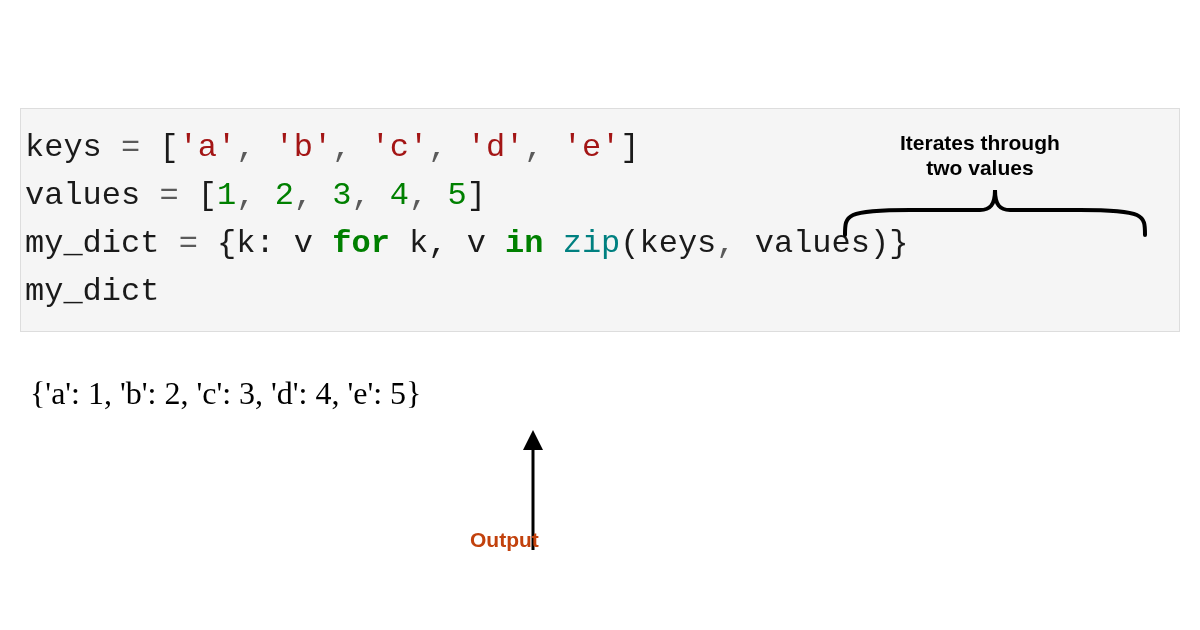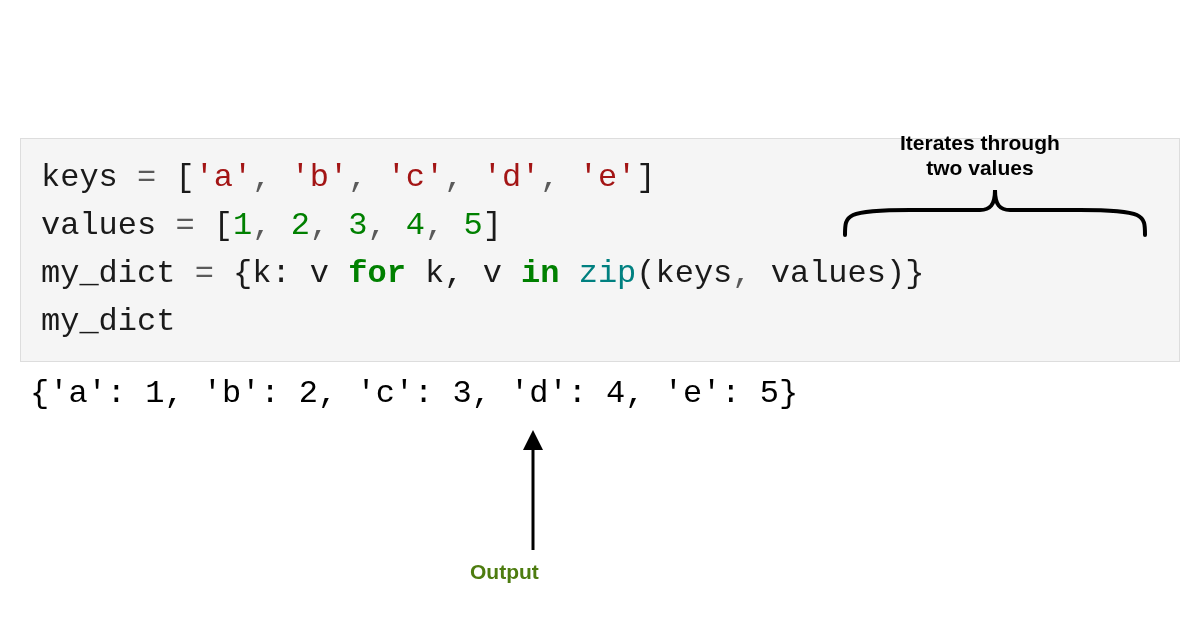--- a/index.html
+++ b/index.html
@@ -9,37 +9,37 @@
     }
     body {
       font-family: 'Consolas', 'Monaco', 'Courier New', monospace;
       background: white;
       width: 1200px;
       height: 630px;
       position: relative;
     }
     .code-block {
       position: absolute;
-      top: 138px;
+      top: 108px;
       left: 20px;
       right: 20px;
       background: #f5f5f5;
       border: 1px solid #ddd;
-      padding: 15px 20px;
+      padding: 15px 4px;
       font-size: 32px;
       line-height: 1.5;
       white-space: pre;
       font-family: 'Consolas', 'Monaco', 'Courier New', monospace;
     }
     .output {
       position: absolute;
       top: 375px;
       left: 30px;
       font-size: 32px;
-      font-family: Liberation Mono, monospace;
+      font-family: Liberation Serif, serif;
       white-space: pre;
     }
     .annotation-top {
       position: absolute;
       top: 130px;
       left: 900px;
       font-family: Liberation Sans, sans-serif;
       font-size: 21px;
       font-weight: bold;
       text-align: center;
@@ -48,26 +48,26 @@
     }
     .brace-top {
       position: absolute;
       top: 180px;
       left: 840px;
       width: 310px;
       height: 60px;
     }
     .annotation-bottom {
       position: absolute;
-      top: 560px;
+      top: 528px;
       left: 470px;
       font-family: Arial, sans-serif;
       font-size: 21px;
       font-weight: bold;
-      color: #4d7c0f;
+      color: #c2410c;
     }
     .arrow-up {
       position: absolute;
       top: 430px;
       left: 518px;
       width: 30px;
       height: 125px;
     }
     
     .c-var { color: #1a1a1a; }

